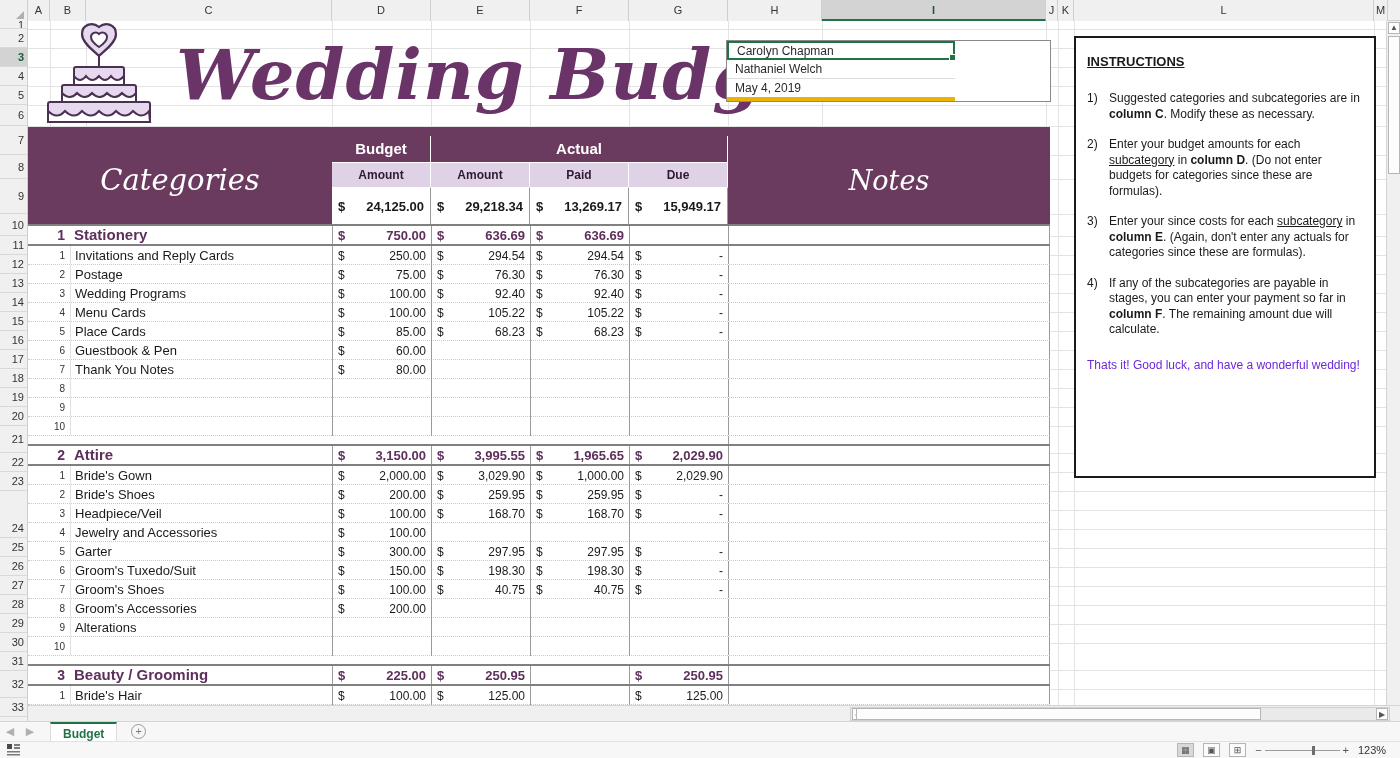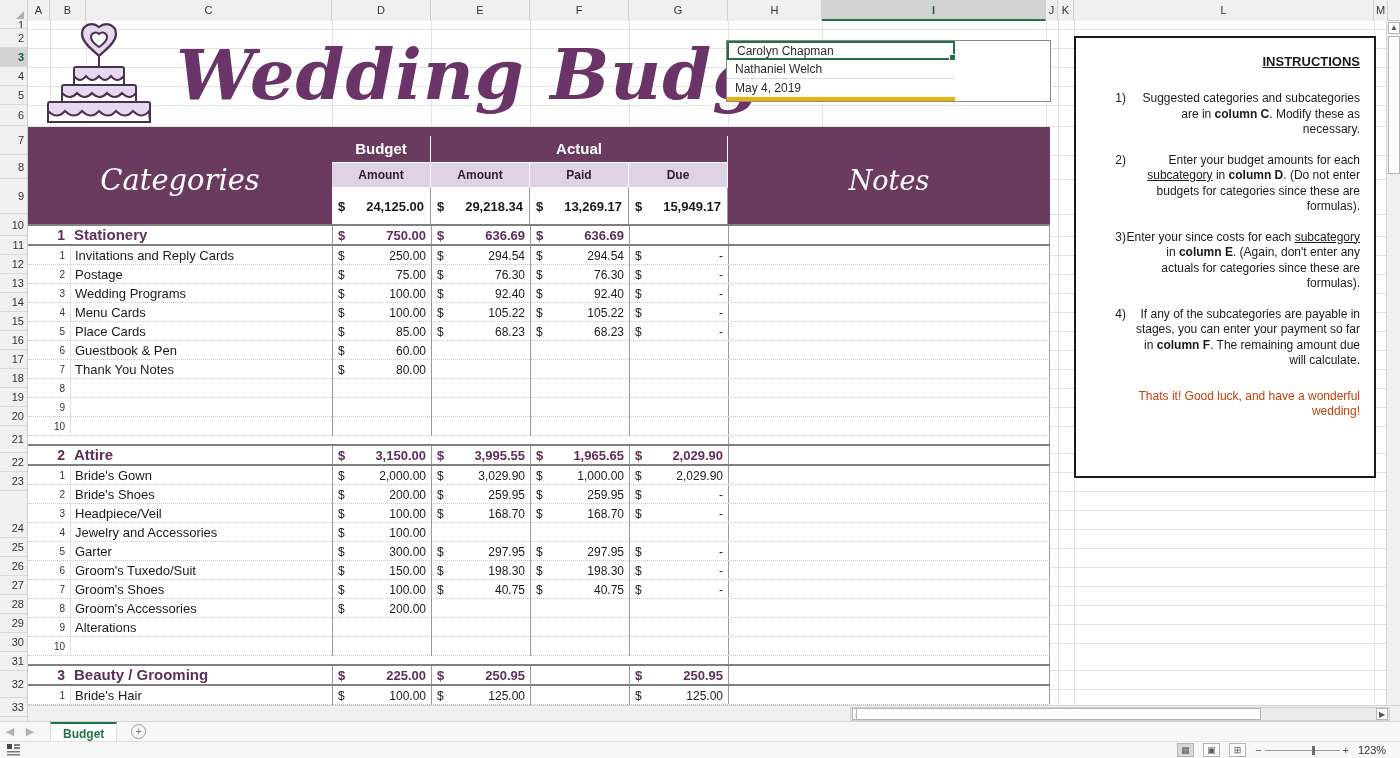--- a/index.html
+++ b/index.html
@@ -144,34 +144,33 @@
     background: #217346;
     border: 1px solid #fff;
   }
 
   
   .instructions {
     position: absolute; left: 1046px; top: 15px;
     width: 302px; height: 442px;
     border: 2px solid #1a1a1a;
     background: #fff;
-    padding: 16px 14px 10px 28px;
-    text-align: right;
+    padding: 16px 14px 10px 11px;
   }
   .ins-title {
     font-size: 13px; font-weight: bold; color: #1a1a1a;
     text-decoration: underline;
     margin-bottom: 22px;
   }
   .ins-item { display: flex; margin-bottom: 15px; }
   .ins-num { width: 22px; flex: none; font-size: 12px; color: #1a1a1a; }
   .ins-txt { font-size: 12px; line-height: 15.5px; color: #1a1a1a; }
   .ins-txt b { font-weight: bold; }
   .ins-txt u { text-decoration: underline; }
-  .ins-outro { font-size: 12px; line-height: 15.5px; color: #c2410c; margin-top: 20px; }
+  .ins-outro { font-size: 12px; line-height: 15.5px; color: #6d28d9; margin-top: 20px; }
 
   
   .hdrband {
     position: absolute; left: 0; top: 115px;
     width: 1022px; height: 88px;
     background: #6a3a5f;
   }
   .hdr-categories {
     position: absolute; left: 0; top: 0;
     width: 304px; height: 88px;

